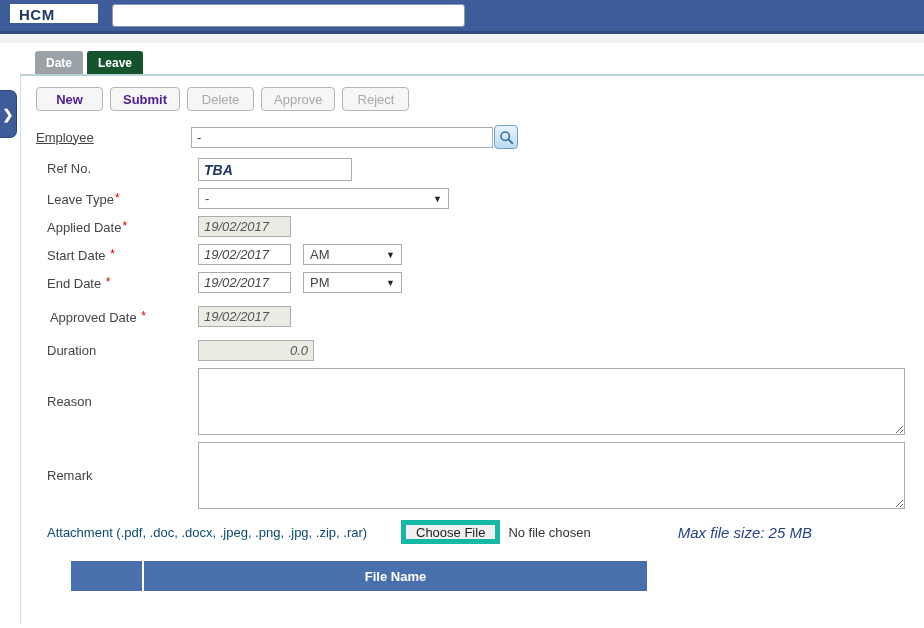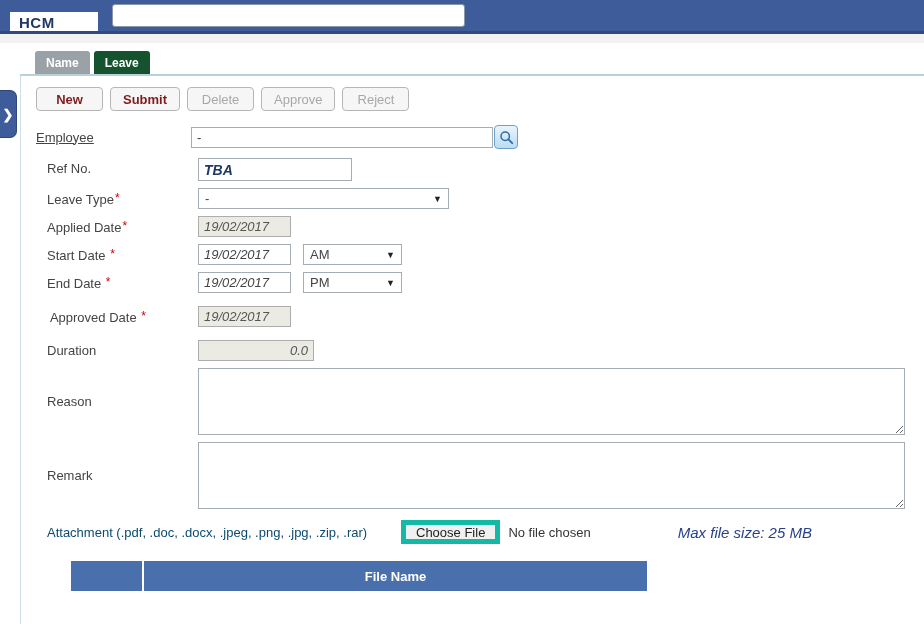--- a/index.html
+++ b/index.html
@@ -1,21 +1,21 @@
 <!DOCTYPE html>
 <html><head>
 <meta charset="utf-8">
 <style>
   * { box-sizing: border-box; margin: 0; padding: 0; }
   html, body { width: 924px; height: 628px; overflow: hidden; }
   body { font-family: "Liberation Sans", sans-serif; background: #ffffff; position: relative; }
 
   
   .header { position: relative; width: 924px; height: 34px; background: #3d5c99; border-bottom: 3px solid #32497c; }
-  .logo-patch { position: absolute; left: 10px; top: 12px; width: 88px; height: 19px; background: #ffffff; display: flex; align-items: flex-end; padding-left: 9px; }
+  .logo-patch { position: absolute; left: 10px; top: 4px; width: 88px; height: 19px; background: #ffffff; display: flex; align-items: flex-end; padding-left: 9px; }
   .logo-patch span { font-size: 15px; font-weight: bold; color: #1f3864; letter-spacing: 0.5px; line-height: 17px; }
   .top-search { position: absolute; left: 112px; top: 4px; width: 353px; height: 23px; border: 1px solid #8899aa; border-radius: 3px; background: #ffffff; padding: 0 6px; font-size: 13px; font-family: "Liberation Sans", sans-serif; }
   .subheader-strip { width: 924px; height: 9px; background: #f2f2f2; }
 
   
   .side-expander { position: absolute; left: 0; top: 90px; width: 17px; height: 48px; background: #3d5c99; border: 1px solid #2e4674; border-left: none; border-radius: 0 7px 7px 0; display: flex; align-items: center; justify-content: center; cursor: pointer; }
   .side-expander span { color: #ffffff; font-size: 13px; font-weight: bold; }
 
   
   .panel { position: relative; margin-left: 20px; width: 904px; }
@@ -24,21 +24,21 @@
   
   .tabs { display: flex; align-items: flex-end; border-bottom: 2px solid #b9d2da; }
   .tabs1 { padding-left: 15px; margin-top: 8px; }
   .tabs2 { padding-left: 18px; margin-top: 13px; }
   .tab { color: #ffffff; font-size: 12px; font-weight: bold; padding: 5px 11px 4px 11px; margin-right: 4px; border-radius: 3px 3px 0 0; cursor: pointer; white-space: nowrap; }
   .tab.active { background: #14532d; }
   .tab.inactive { background: #9aa1a7; }
 
   
   .toolbar { display: flex; gap: 7px; padding: 11px 0 0 15px; }
-  .btn { min-width: 67px; height: 24px; background: #f6f6f6; border: 1px solid #b6b6b6; border-radius: 4px; font-family: "Liberation Sans", sans-serif; font-size: 13px; font-weight: bold; color: #7f1d1d; padding: 0 12px; cursor: pointer; }
+  .btn { min-width: 67px; height: 24px; background: #f6f6f6; border: 1px solid #b6b6b6; border-radius: 4px; font-family: "Liberation Sans", sans-serif; font-size: 13px; font-weight: bold; color: #4c1d95; padding: 0 12px; cursor: pointer; }
   .btn.disabled { color: #a8a8a8; font-weight: normal; cursor: default; }
 
   
   .employee-row { display: flex; align-items: center; padding: 14px 0 0 15px; height: 38px; }
   .emp-label { width: 155px; font-size: 13px; color: #444444; text-decoration: underline; cursor: pointer; }
   .emp-input { width: 302px; height: 21px; border: 1px solid #a5acb2; padding: 0 5px; font-size: 13px; color: #333; font-family: "Liberation Sans", sans-serif; }
   .search-btn { width: 24px; height: 24px; margin-left: 1px; background: linear-gradient(#e9f4fd, #bcdcf2); border: 1px solid #6fa1c8; border-radius: 4px; display: flex; align-items: center; justify-content: center; cursor: pointer; padding: 0; }
 
   
   .form { padding: 9px 0 0 26px; }
@@ -80,21 +80,21 @@
 </div>
 <div class="subheader-strip"></div>
 
 <div class="side-expander">
   <span>❯</span>
 </div>
 
 <div class="panel">
 
   <div class="tabs tabs1">
-    <div class="tab inactive">Name</div>
+    <div class="tab inactive">Date</div>
     <div class="tab active">Leave</div>
   </div>
 
   <div class="panel-body">
 
     <div class="toolbar">
       <button class="btn">New</button>
       <button class="btn">Submit</button>
       <button class="btn disabled" disabled="">Delete</button>
       <button class="btn disabled" disabled="">Approve</button>

